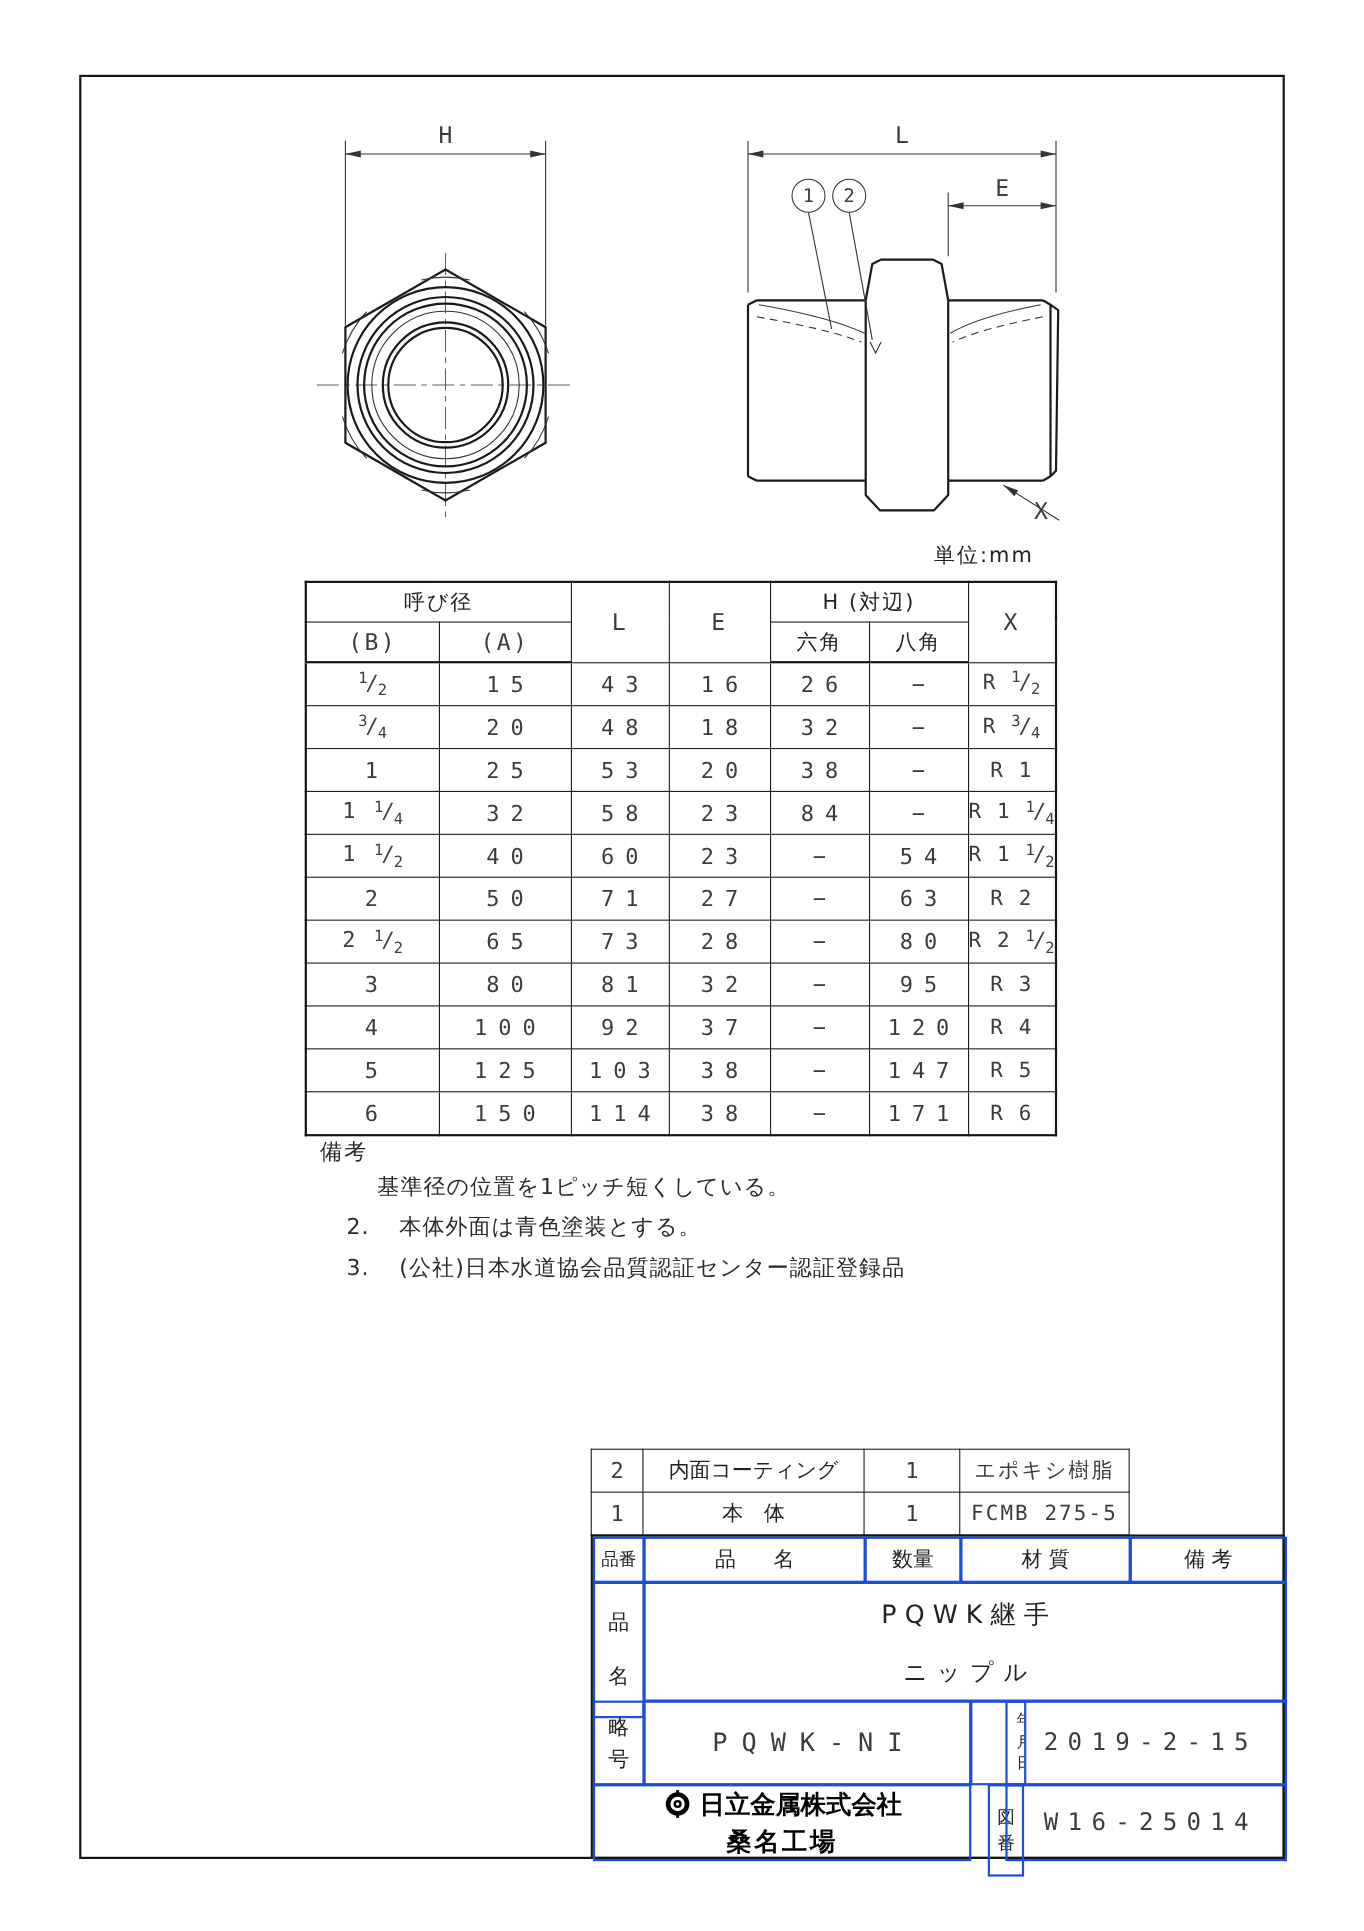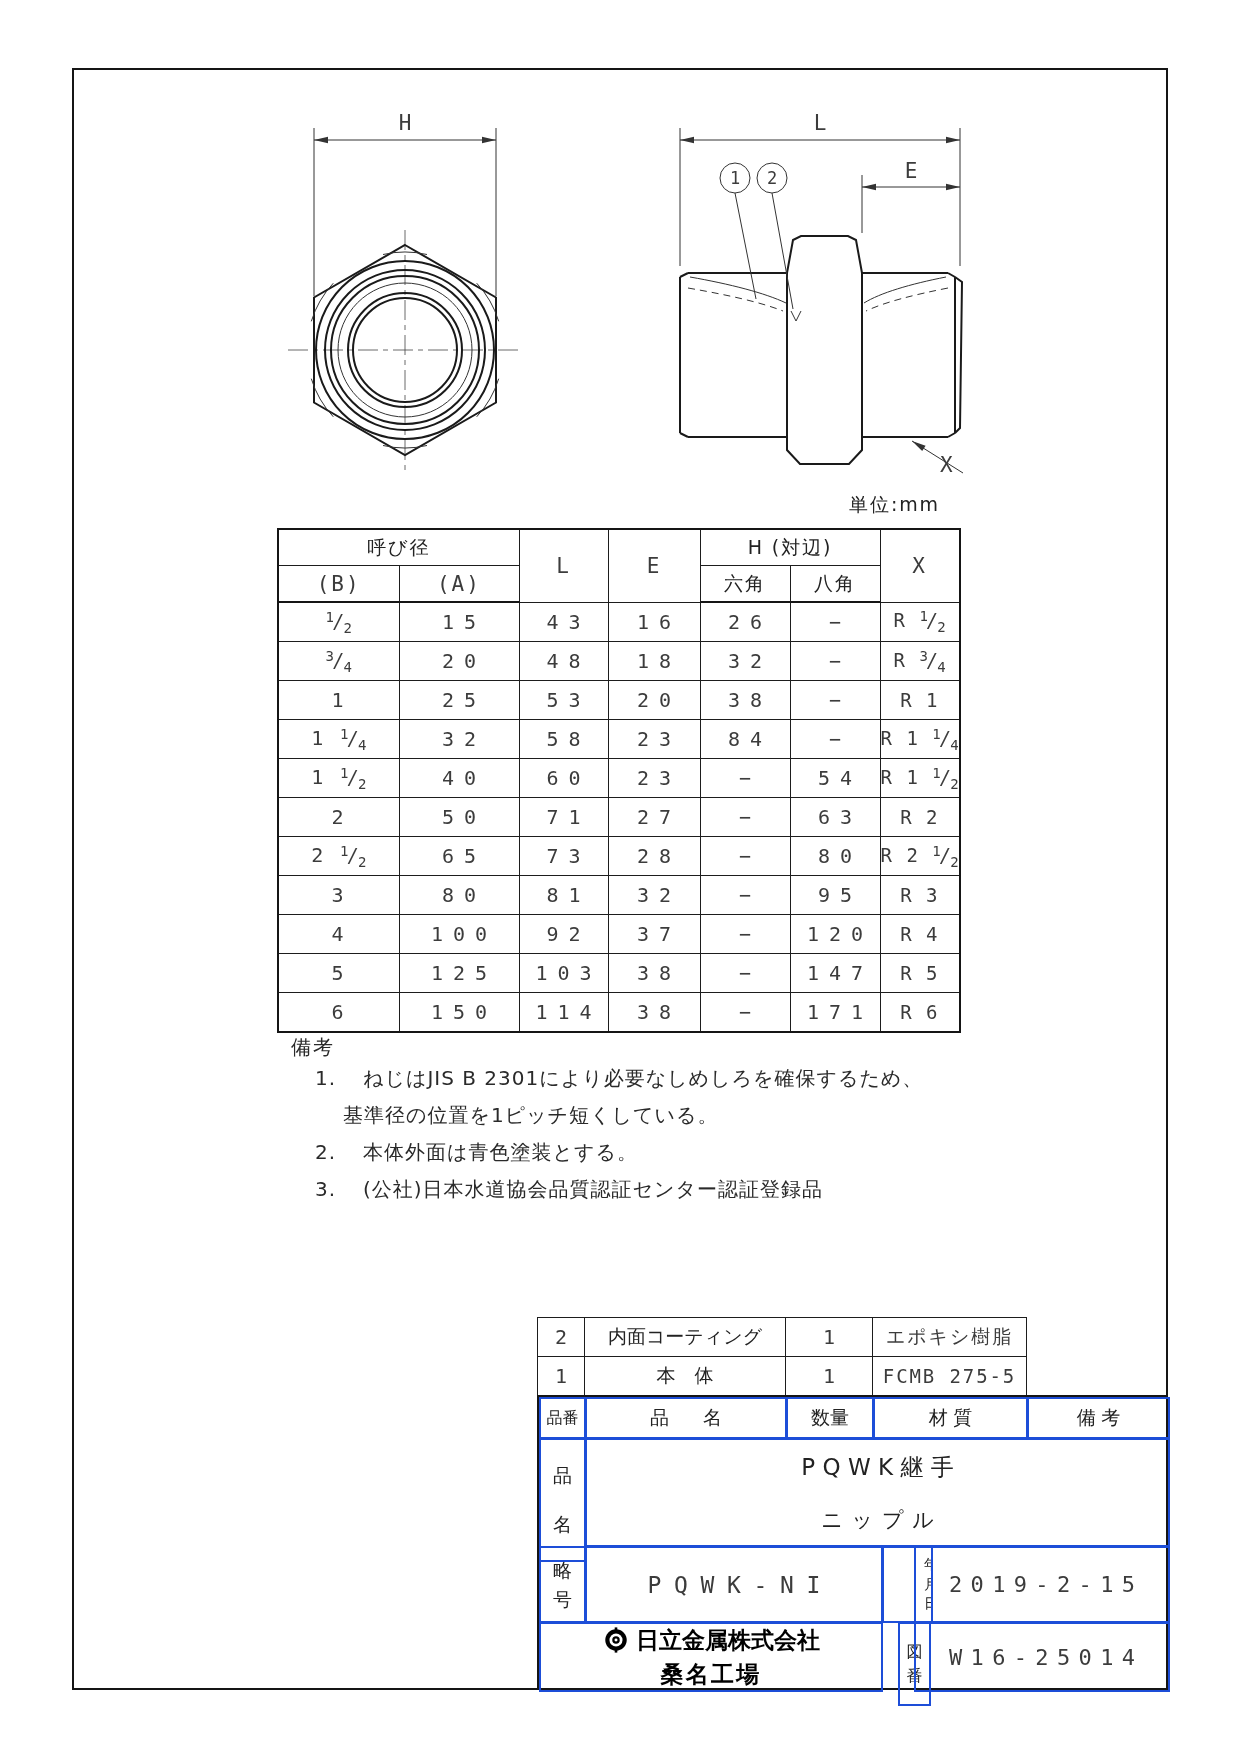--- a/index.html
+++ b/index.html
@@ -272,21 +272,20 @@
           <td class="num">38</td>
           <td class="num">−</td>
           <td class="num">171</td>
           <td class="c-x">R 6</td>
         </tr>
       </tbody>
   </table>
 
   <div id="notes-title">備考</div>
   <div id="notes-list">
-      <div class="note-line"><span class="no">1.</span><span>ねじはJIS B 2301により必要なしめしろを確保するため、</span></div>
       <div class="note-line cont"><span>基準径の位置を1ピッチ短くしている。</span></div>
       <div class="note-line"><span class="no">2.</span><span>本体外面は青色塗装とする。</span></div>
       <div class="note-line"><span class="no">3.</span><span>(公社)日本水道協会品質認証センター認証登録品</span></div>
     </div>
 
   <div id="parts-block">
     <table id="parts-table">
       <colgroup>
         <col style="width:47px">
           <col style="width:201px">

